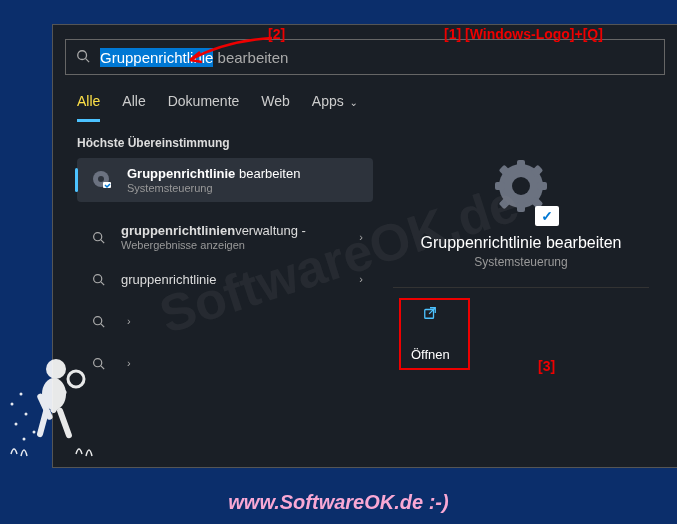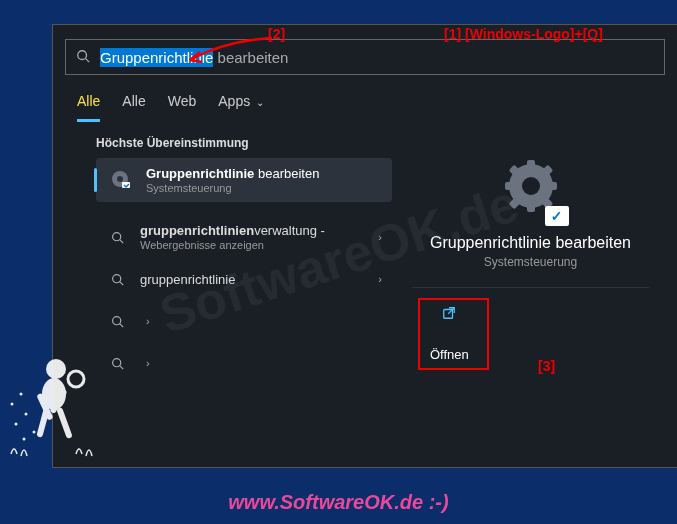--- a/index.html
+++ b/index.html
@@ -6,21 +6,21 @@
 body { width: 677px; height: 524px; background: #0b2e6b; position: relative; overflow: hidden; }
 .window { position: absolute; top: 24px; left: 52px; right: 0; bottom: 56px; background: #1a1f26; border: 1px solid #555; border-right: none; }
 .search-bar { margin: 14px 12px 0 12px; height: 36px; border: 1px solid #666; display: flex; align-items: center; padding: 0 10px; }
 .search-icon { color: #aaa; margin-right: 10px; font-size: 14px; }
 .search-text { font-size: 15px; color: #aaa; }
 .search-highlight { background: #0078d4; color: #fff; padding: 1px 0; }
 .tabs { display: flex; gap: 22px; padding: 18px 24px 0 24px; font-size: 14px; color: #ccc; }
 .tab { padding-bottom: 10px; cursor: pointer; }
 .tab.active { color: #fde047; border-bottom: 3px solid #4cc2ff; }
 .tab .chev { font-size: 10px; margin-left: 3px; }
-.content { display: flex; padding: 14px 8px 0 0; margin-left: 19px; }
+.content { display: flex; padding: 14px 8px 0 0; }
 .left { width: 330px; padding: 0 10px 0 24px; }
 .right { flex: 1; padding: 10px 20px 0 10px; text-align: center; color: #ddd; }
 .section-title { font-size: 12px; color: #ddd; margin-bottom: 8px; font-weight: 600; }
 .result { display: flex; align-items: center; padding: 8px 10px; border-radius: 4px; position: relative; }
 .result.best { background: #2d333c; margin-bottom: 14px; }
 .result.best::before { content:''; position:absolute; left:-2px; top:10px; bottom:10px; width:3px; background:#4cc2ff; border-radius:2px; }
 .result-icon { width: 28px; height: 28px; margin-right: 12px; display: flex; align-items: center; justify-content: center; font-size: 14px; color: #ccc; }
 .result-text { flex: 1; }
 .result-title { font-size: 13px; color: #fff; }
 .result-title .bold { font-weight: 600; }
@@ -36,21 +36,21 @@
 .detail-title { font-size: 16px; color: #fff; margin-top: 10px; }
 .detail-sub { font-size: 12px; color: #999; margin-top: 3px; }
 .divider { height: 1px; background: #333; margin: 18px 0 10px 0; }
 .open-btn { display: inline-flex; align-items: center; gap: 24px; padding: 6px 18px 6px 10px; font-size: 13px; color: #fff; cursor: pointer; border: 2px solid #e00; flex-direction: column; }
 .open-icon { color: #4cc2ff; font-size: 14px; }
 .annotation { position: absolute; color: #e00; font-weight: bold; font-size: 14px; z-index: 10; }
 .ann1 { top: 26px; left: 400px; padding-left: 44px; }
 .ann2 { top: 26px; left: 268px; }
 .ann3 { top: 358px; left: 538px; }
 .arrow { position: absolute; top: 36px; left: 184px; width: 90px; height: 30px; z-index: 10; pointer-events:none; }
-.footer { position: absolute; bottom: 10px; left: 0; right: 0; text-align: center; color: #ec4899; font-size: 20px; font-weight: bold; font-style: italic; }
+.footer { position: absolute; bottom: 10px; left: 0; right: 0; text-align: center; color: #f9a8d4; font-size: 20px; font-weight: bold; font-style: italic; }
 .watermark { position: absolute; top: 50%; left: 50%; transform: translate(-50%,-55%) rotate(-18deg); font-size: 52px; color: rgba(150,150,150,0.1); font-weight: bold; pointer-events: none; z-index: 5; white-space: nowrap; }
 .deco { position: absolute; left: 6px; bottom: 60px; width: 90px; height: 140px; color: #fff; opacity: 0.9; pointer-events:none; }
 </style>
 </head>
 <body>
 
 <div class="annotation ann1">[1]  [Windows-Logo]+[Q]</div>
 <div class="annotation ann2">[2]</div>
 <svg class="arrow" viewBox="0 0 90 30">
   <path d="M 88 2 Q 40 5 6 24" stroke="#e00" stroke-width="2.5" fill="none"></path>
@@ -66,20 +66,21 @@
         </svg>
     </span>
     <span class="search-text">
       <span class="search-highlight">Gruppenrichtlinie</span><span> bearbeiten</span>
     </span>
   </div>
 
   <div class="tabs">
     <div class="tab active">Alle</div>
     <div class="tab">Alle</div>
+    <div class="tab">Dokumente</div>
     <div class="tab">Web</div>
     <div class="tab"><span>Apps</span><span class="chev"> ⌄</span></div>
   </div>
 
   <div class="content">
     <div class="left">
       <div class="section-title">Höchste Übereinstimmung</div>
       <div class="result best">
         <div class="result-icon">
           <svg width="24" height="24" viewBox="0 0 24 24">

